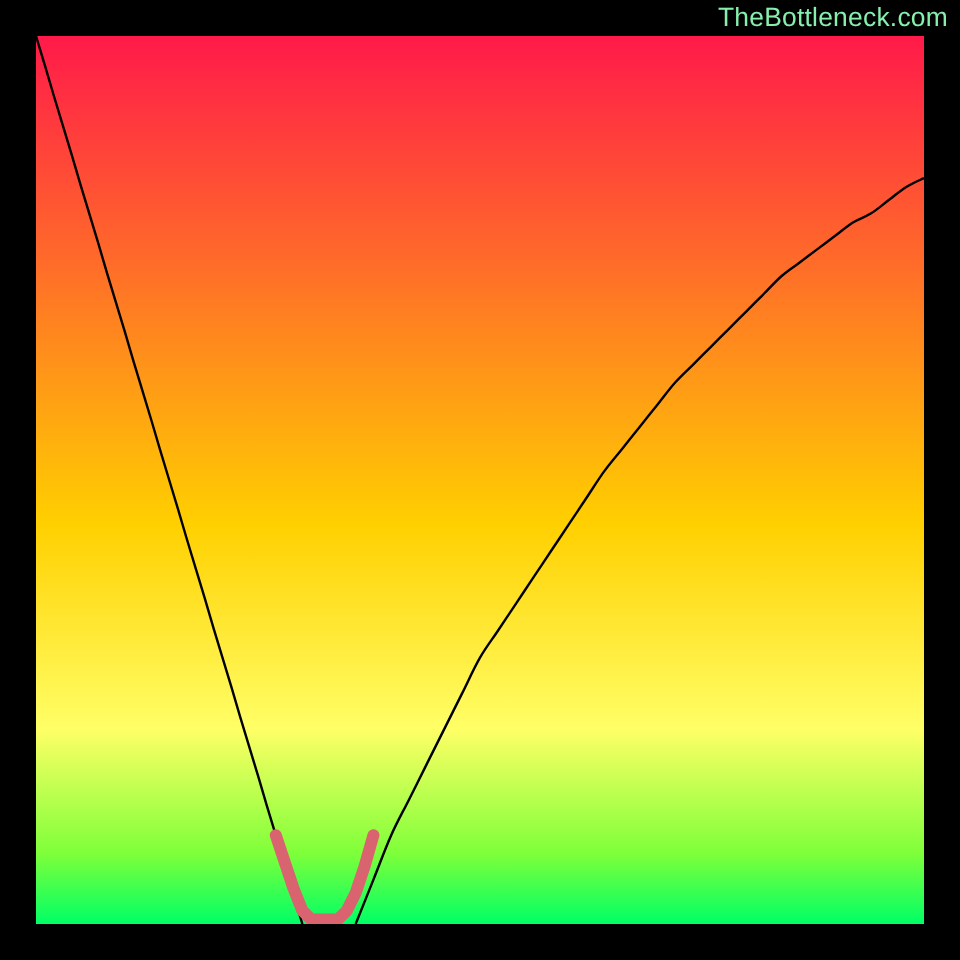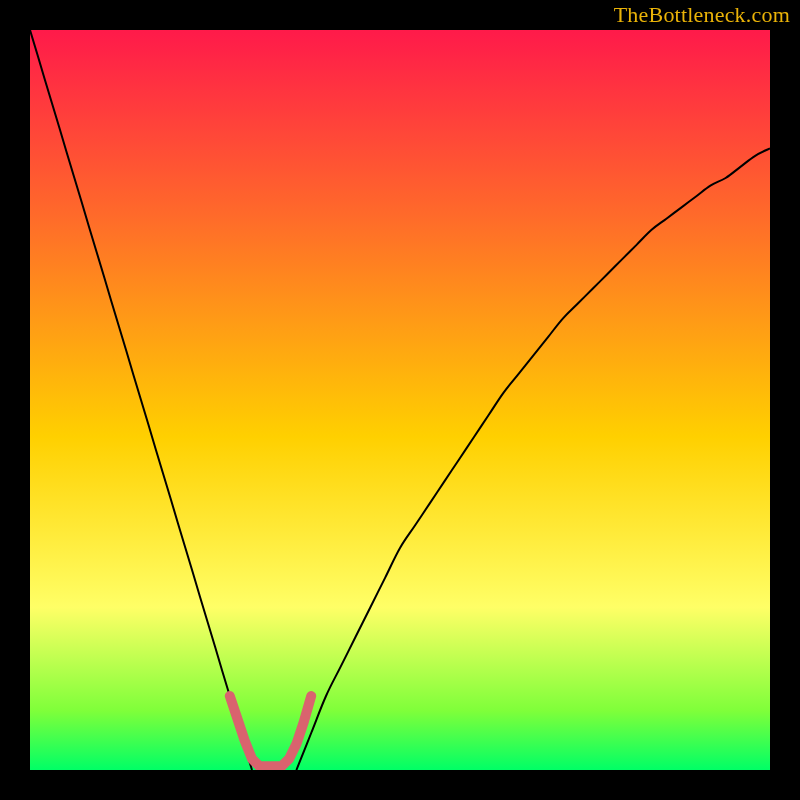--- a/index.html
+++ b/index.html
@@ -7,23 +7,23 @@
   .stage {
     position: relative;
     width: 800px;
     height: 800px;
     background: #000;
   }
   .attribution {
     position: absolute;
     top: 2px;
     right: 10px;
-    font-family: Liberation Serif, serif;
+    font-family: Liberation Sans, sans-serif;
     font-size: 22px;
-    color: #eab308;
+    color: #86efac;
     letter-spacing: 0.2px;
   }
   .plot {
     position: absolute;
     left: 30px;
     top: 30px;
     width: 740px;
     height: 740px;
   }
 </style>

